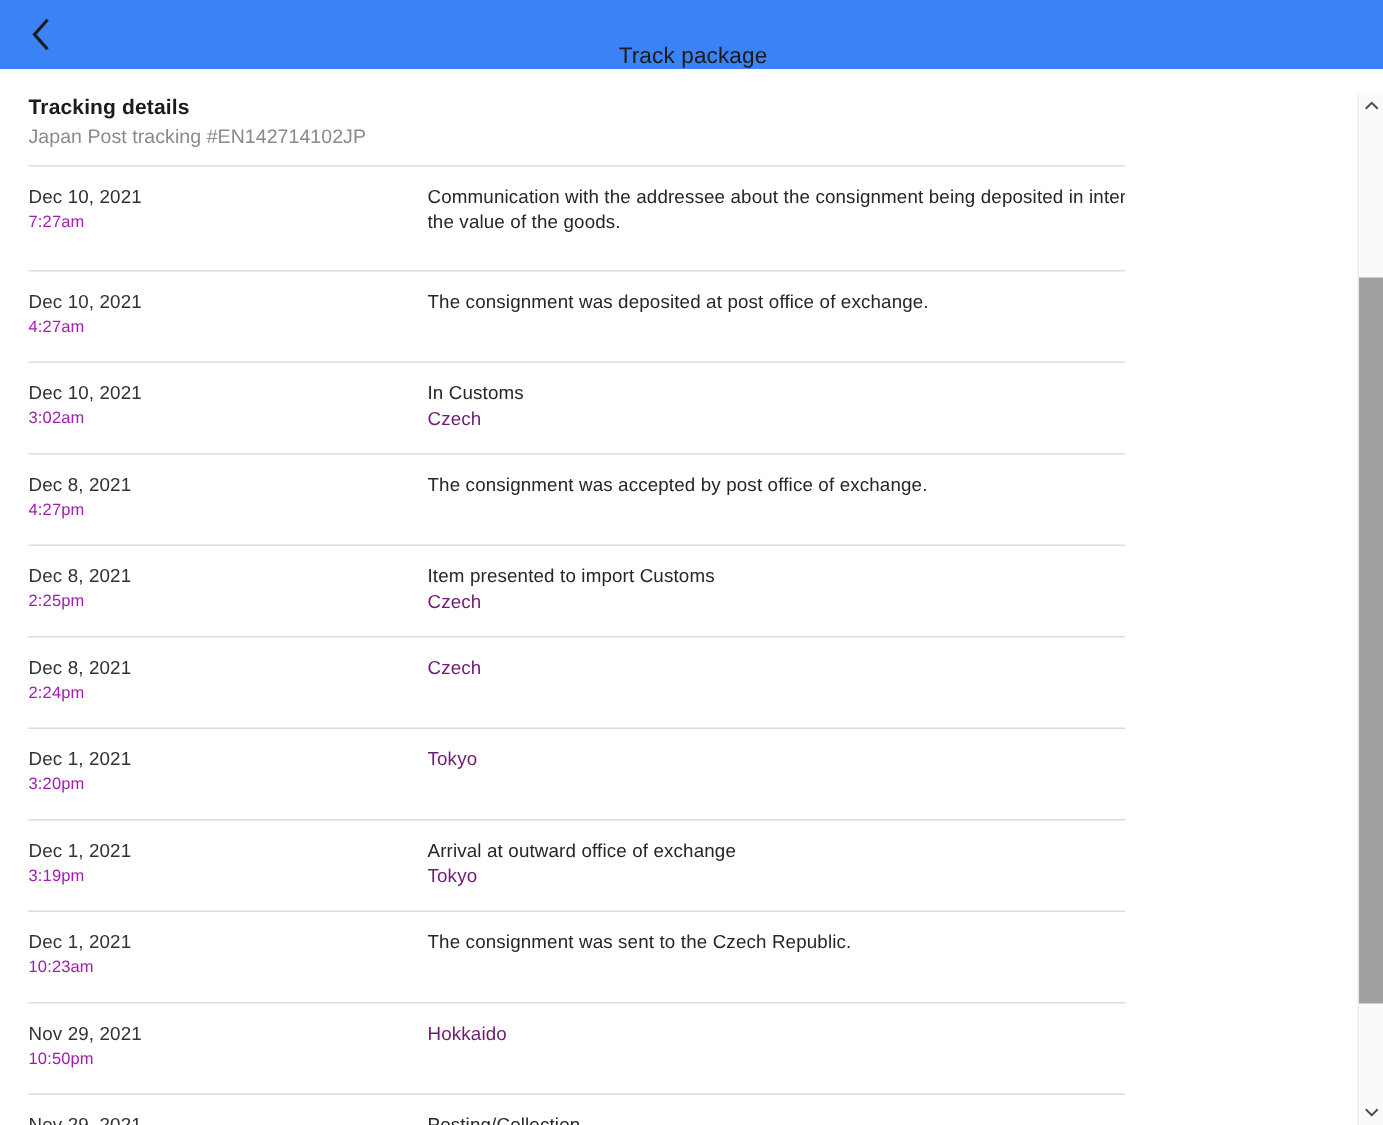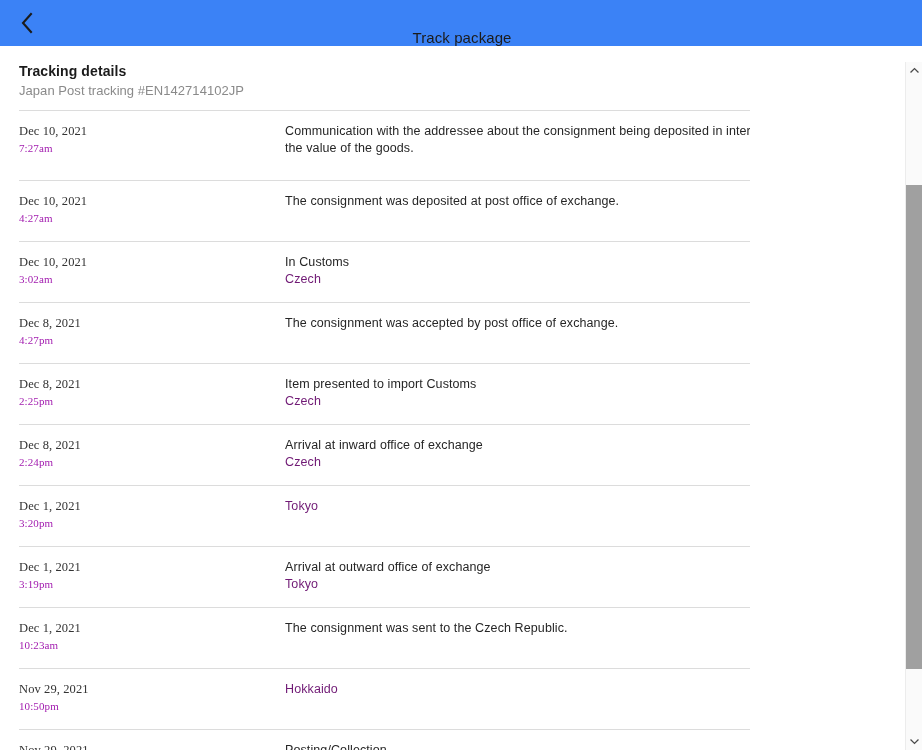--- a/index.html
+++ b/index.html
@@ -104,21 +104,20 @@
     padding: 12px 0 14px 0;
     min-height: 54px;
     border-bottom: 1px solid #dcdcdc;
   }
   .row:last-child { border-bottom: 1px solid #dcdcdc; }
 
   .row-left {
     width: 266px;
     flex: 0 0 266px;
     padding-right: 10px;
-    font-family: Liberation Serif, serif;
   }
   .row-date {
     font-size: 12.5px;
     color: #333333;
     line-height: 17px;
     letter-spacing: 0.1px;
   }
   .row-time {
     font-size: 11px;
     color: #a21caf;
@@ -265,21 +264,20 @@
               <div class="row-status">Item presented to import Customs</div>
               <div class="row-location">Czech</div>
             </div>
           </div>
           <div class="row">
             <div class="row-left">
               <div class="row-date">Dec 8, 2021</div>
               <div class="row-time">2:24pm</div>
             </div>
             <div class="row-right">
-              <div class="row-status">Arrival at inward office of exchange</div>
               <div class="row-location">Czech</div>
             </div>
           </div>
           <div class="row">
             <div class="row-left">
               <div class="row-date">Dec 1, 2021</div>
               <div class="row-time">3:20pm</div>
             </div>
             <div class="row-right">
               <div class="row-location">Tokyo</div>

